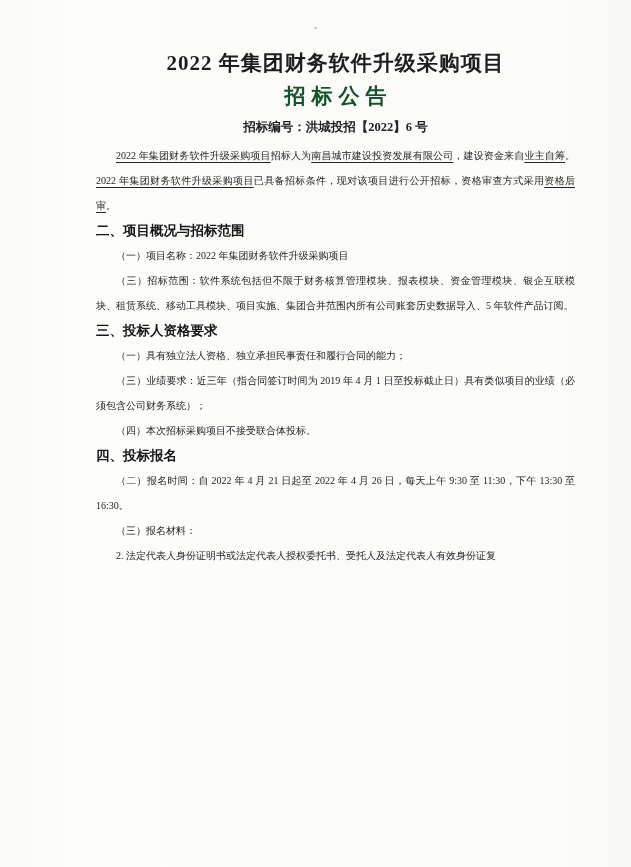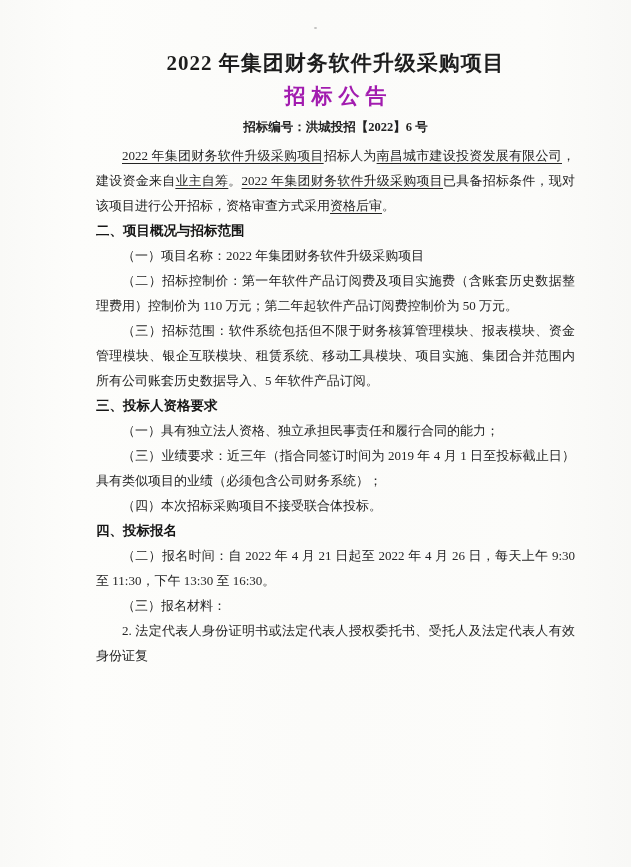--- a/index.html
+++ b/index.html
@@ -28,41 +28,41 @@
     letter-spacing: 1px;
     color: #1d1d1d;
   }
   .doc-subtitle {
     margin: 0;
     font-size: 21px;
     font-weight: 600;
     line-height: 33px;
     letter-spacing: 6px;
     text-indent: 6px; 
-    color: #a21caf;
+    color: #14532d;
   }
   .doc-number {
     margin: 0 0 2px 0;
     font-size: 12.5px;
     font-weight: 600;
     line-height: 28px;
     color: #222;
     text-align: center;
   }
   .doc-body { text-align: justify; }
   .sec-heading {
     margin: 0;
     font-size: 13.5px;
     font-weight: bold;
     line-height: 25px;
     color: #161616;
   }
   .para {
     margin: 0;
-    font-size: 13px;
+    font-size: 10px;
     line-height: 25px;
     text-indent: 2em;
     color: #242424;
   }
   .u {
     text-decoration: underline;
     text-underline-offset: 3px;
     text-decoration-thickness: 1px;
   }
   .speck {
@@ -80,21 +80,20 @@
   <div class="speck"></div>
   <header class="doc-header">
     <h1 class="doc-title">2022 年集团财务软件升级采购项目</h1>
     <div class="doc-subtitle">招标公告</div>
     <div class="doc-number">招标编号：洪城投招【2022】6 号</div>
   </header>
   <main class="doc-body">
       <p class="para"><span class="u">2022 年集团财务软件升级采购项目</span><span>招标人为</span><span class="u">南昌城市建设投资发展有限公司</span><span>，建设资金来自</span><span class="u">业主自筹</span><span>。</span><span class="u">2022 年集团财务软件升级采购项目</span><span>已具备招标条件，现对该项目进行公开招标，资格审查方式采用</span><span class="u">资格后审</span><span>。</span></p>
       <h2 class="sec-heading">二、项目概况与招标范围</h2>
       <p class="para"><span>（一）项目名称：2022 年集团财务软件升级采购项目</span></p>
-      <p class="para"><span>（二）招标控制价：第一年软件产品订阅费及项目实施费（含账套历史数据整理费用）控制价为 110 万元；第二年起软件产品订阅费控制价为 50 万元。</span></p>
       <p class="para"><span>（三）招标范围：软件系统包括但不限于财务核算管理模块、报表模块、资金管理模块、银企互联模块、租赁系统、移动工具模块、项目实施、集团合并范围内所有公司账套历史数据导入、5 年软件产品订阅。</span></p>
       <h2 class="sec-heading">三、投标人资格要求</h2>
       <p class="para"><span>（一）具有独立法人资格、独立承担民事责任和履行合同的能力；</span></p>
       <p class="para"><span>（三）业绩要求：近三年（指合同签订时间为 2019 年 4 月 1 日至投标截止日）具有类似项目的业绩（必须包含公司财务系统）；</span></p>
       <p class="para"><span>（四）本次招标采购项目不接受联合体投标。</span></p>
       <h2 class="sec-heading">四、投标报名</h2>
       <p class="para"><span>（二）报名时间：自 2022 年 4 月 21 日起至 2022 年 4 月 26 日，每天上午 9:30 至 11:30，下午 13:30 至 16:30。</span></p>
       <p class="para"><span>（三）报名材料：</span></p>
       <p class="para"><span>2. 法定代表人身份证明书或法定代表人授权委托书、受托人及法定代表人有效身份证复</span></p>
     </main>

